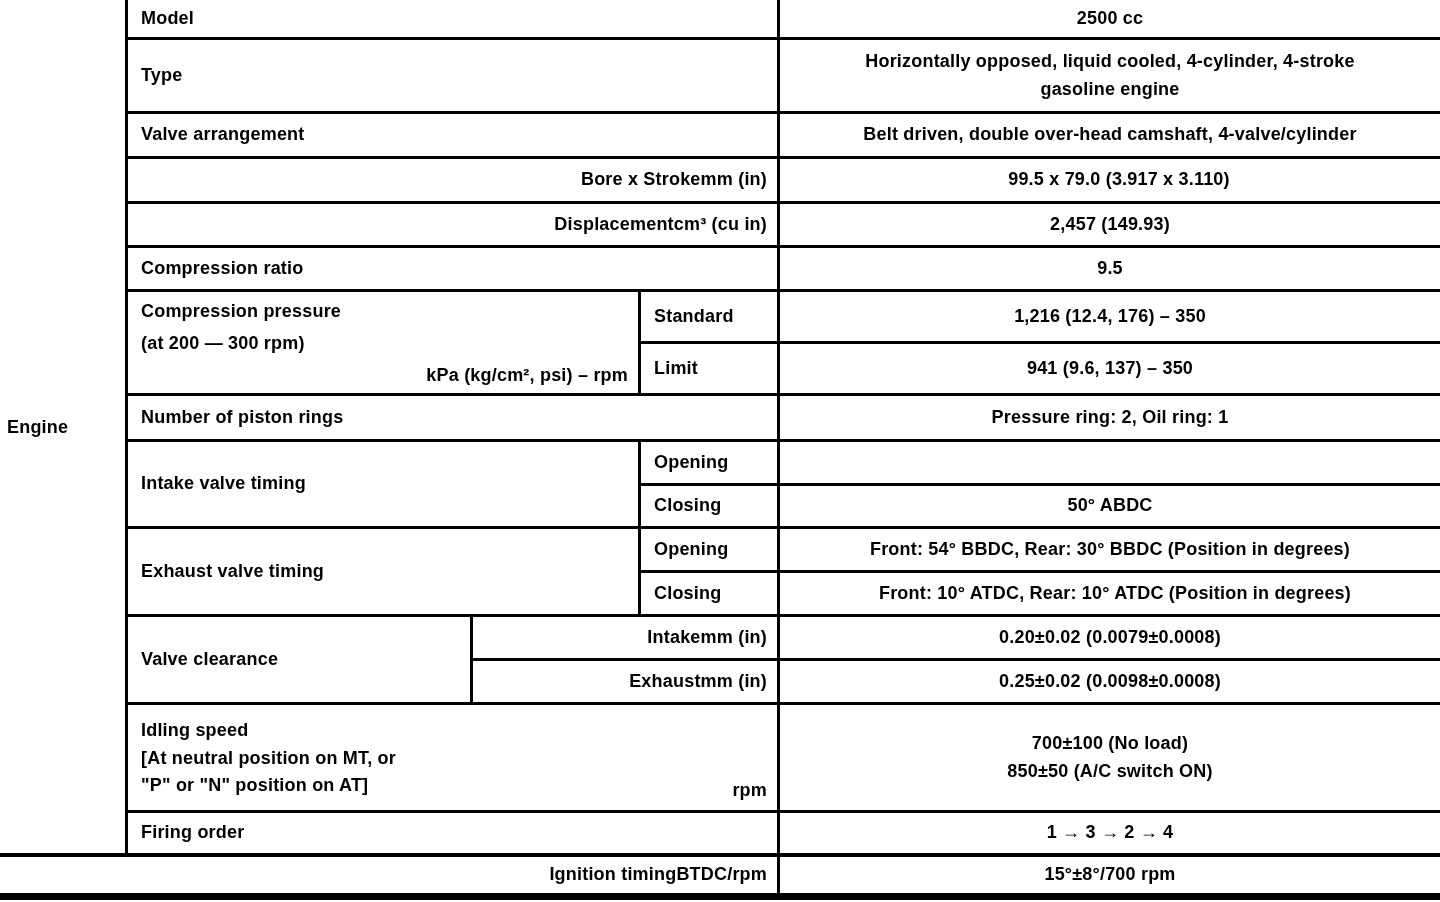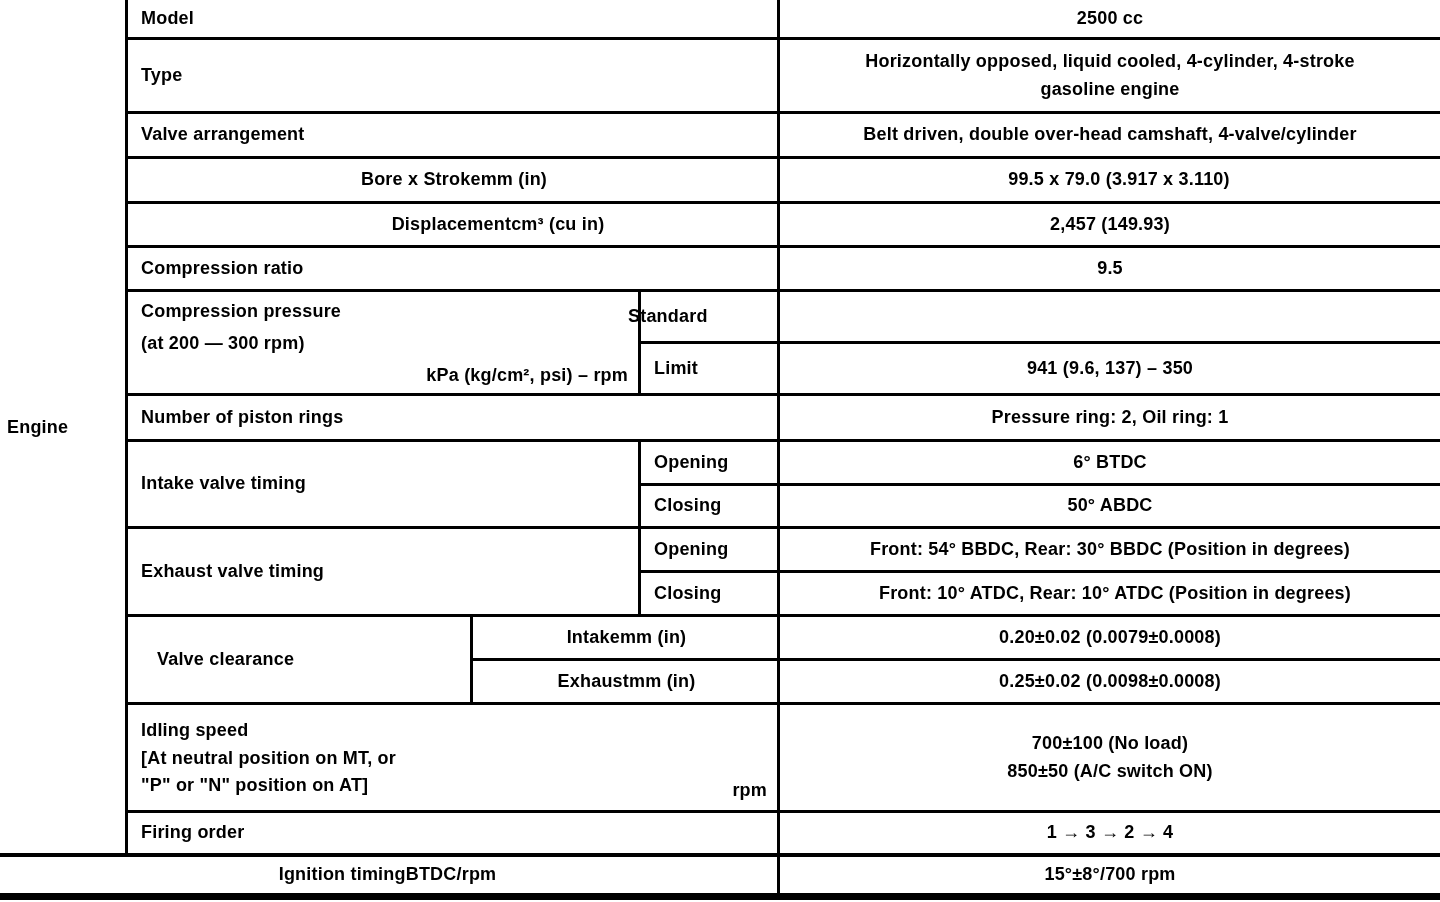--- a/index.html
+++ b/index.html
@@ -17,21 +17,21 @@
     position:absolute;
     display:flex;
     align-items:center;
     font-size:18px;
     letter-spacing:0.2px;
     line-height:1.3;
     box-sizing:border-box;
   }
   .left{justify-content:flex-start;padding-left:13px;padding-right:8px;}
   .center{justify-content:center;text-align:center;padding:0 6px;}
-  .between{justify-content:center;padding-left:13px;padding-right:10px;}
+  .between{justify-content:flex-end;padding-left:13px;padding-right:10px;}
   .pre{white-space:pre-line;}
   .col{
     flex-direction:column;
     align-items:stretch;
     justify-content:space-between;
     padding:8px 10px 6px 13px;
   }
   .col .ln{text-align:left;}
   .col .unit-right{text-align:right;}
   .idle-rpm{position:absolute;right:10px;bottom:8px;}
@@ -77,54 +77,54 @@
 
   <div class="cell left" style="left:128px;top:114px;width:649px;height:42px;">Valve arrangement</div>
   <div class="cell center" style="left:780px;top:114px;width:660px;height:42px;">Belt driven, double over-head camshaft, 4-valve/cylinder</div>
 
   <div class="cell between" style="left:128px;top:159px;width:649px;height:42px;">
     <span>Bore x Stroke</span>
     <span>mm (in)</span>
   </div>
   <div class="cell center" style="left:780px;top:159px;width:660px;height:42px;margin-left:9px;">99.5 x 79.0 (3.917 x 3.110)</div>
 
-  <div class="cell between" style="left:128px;top:204px;width:649px;height:41px;margin-left:44px;">
+  <div class="cell between" style="left:128px;top:204px;width:649px;height:41px;">
     <span>Displacement</span>
     <span>cm³ (cu in)</span>
   </div>
   <div class="cell center" style="left:780px;top:204px;width:660px;height:41px;">2,457 (149.93)</div>
 
   <div class="cell left" style="left:128px;top:248px;width:649px;height:41px;">Compression ratio</div>
   <div class="cell center" style="left:780px;top:248px;width:660px;height:41px;">9.5</div>
 
   <div class="cell col" style="left:128px;top:292px;width:510px;height:101px;">
     <div class="ln">Compression pressure</div>
     <div class="ln">(at 200 — 300 rpm)</div>
     <div class="unit-right">kPa (kg/cm², psi) – rpm</div>
   </div>
-  <div class="cell left" style="left:615px;top:292px;width:136px;height:49px;">Standard</div>
+  <div class="cell left" style="left:641px;top:292px;width:136px;height:49px;">Standard</div>
+  <div class="cell center" style="left:780px;top:292px;width:660px;height:49px;">1,216 (12.4, 176) – 350</div>
   <div class="cell left" style="left:641px;top:344px;width:136px;height:49px;">Limit</div>
   <div class="cell center" style="left:780px;top:344px;width:660px;height:49px;">941 (9.6, 137) – 350</div>
 
   <div class="cell left" style="left:128px;top:396px;width:649px;height:43px;">Number of piston rings</div>
   <div class="cell center" style="left:780px;top:396px;width:660px;height:43px;">Pressure ring: 2, Oil ring: 1</div>
 
   <div class="cell left" style="left:128px;top:442px;width:510px;height:84px;">Intake valve timing</div>
   <div class="cell left" style="left:641px;top:442px;width:136px;height:41px;">Opening</div>
-  <div class="cell center" style="left:780px;top:442px;width:660px;height:41px;">6° BTDC</div>
   <div class="cell left" style="left:641px;top:486px;width:136px;height:40px;">Closing</div>
   <div class="cell center" style="left:780px;top:486px;width:660px;height:40px;">50° ABDC</div>
 
   <div class="cell left" style="left:128px;top:529px;width:510px;height:85px;">Exhaust valve timing</div>
   <div class="cell left" style="left:641px;top:529px;width:136px;height:41px;">Opening</div>
   <div class="cell center" style="left:780px;top:529px;width:660px;height:41px;">Front: 54° BBDC, Rear: 30° BBDC (Position in degrees)</div>
   <div class="cell left" style="left:641px;top:573px;width:136px;height:41px;">Closing</div>
   <div class="cell center" style="left:780px;top:573px;width:660px;height:41px;padding-left:16px;">Front: 10° ATDC, Rear: 10° ATDC (Position in degrees)</div>
 
-  <div class="cell left" style="left:128px;top:617px;width:342px;height:85px;margin-left:16px;">Valve clearance</div>
+  <div class="cell left" style="left:128px;top:617px;width:342px;height:85px;">Valve clearance</div>
   <div class="cell between" style="left:473px;top:617px;width:304px;height:41px;">
     <span>Intake</span>
     <span>mm (in)</span>
   </div>
   <div class="cell center" style="left:780px;top:617px;width:660px;height:41px;">0.20±0.02 (0.0079±0.0008)</div>
   <div class="cell between" style="left:473px;top:661px;width:304px;height:41px;">
     <span>Exhaust</span>
     <span>mm (in)</span>
   </div>
   <div class="cell center" style="left:780px;top:661px;width:660px;height:41px;">0.25±0.02 (0.0098±0.0008)</div>

